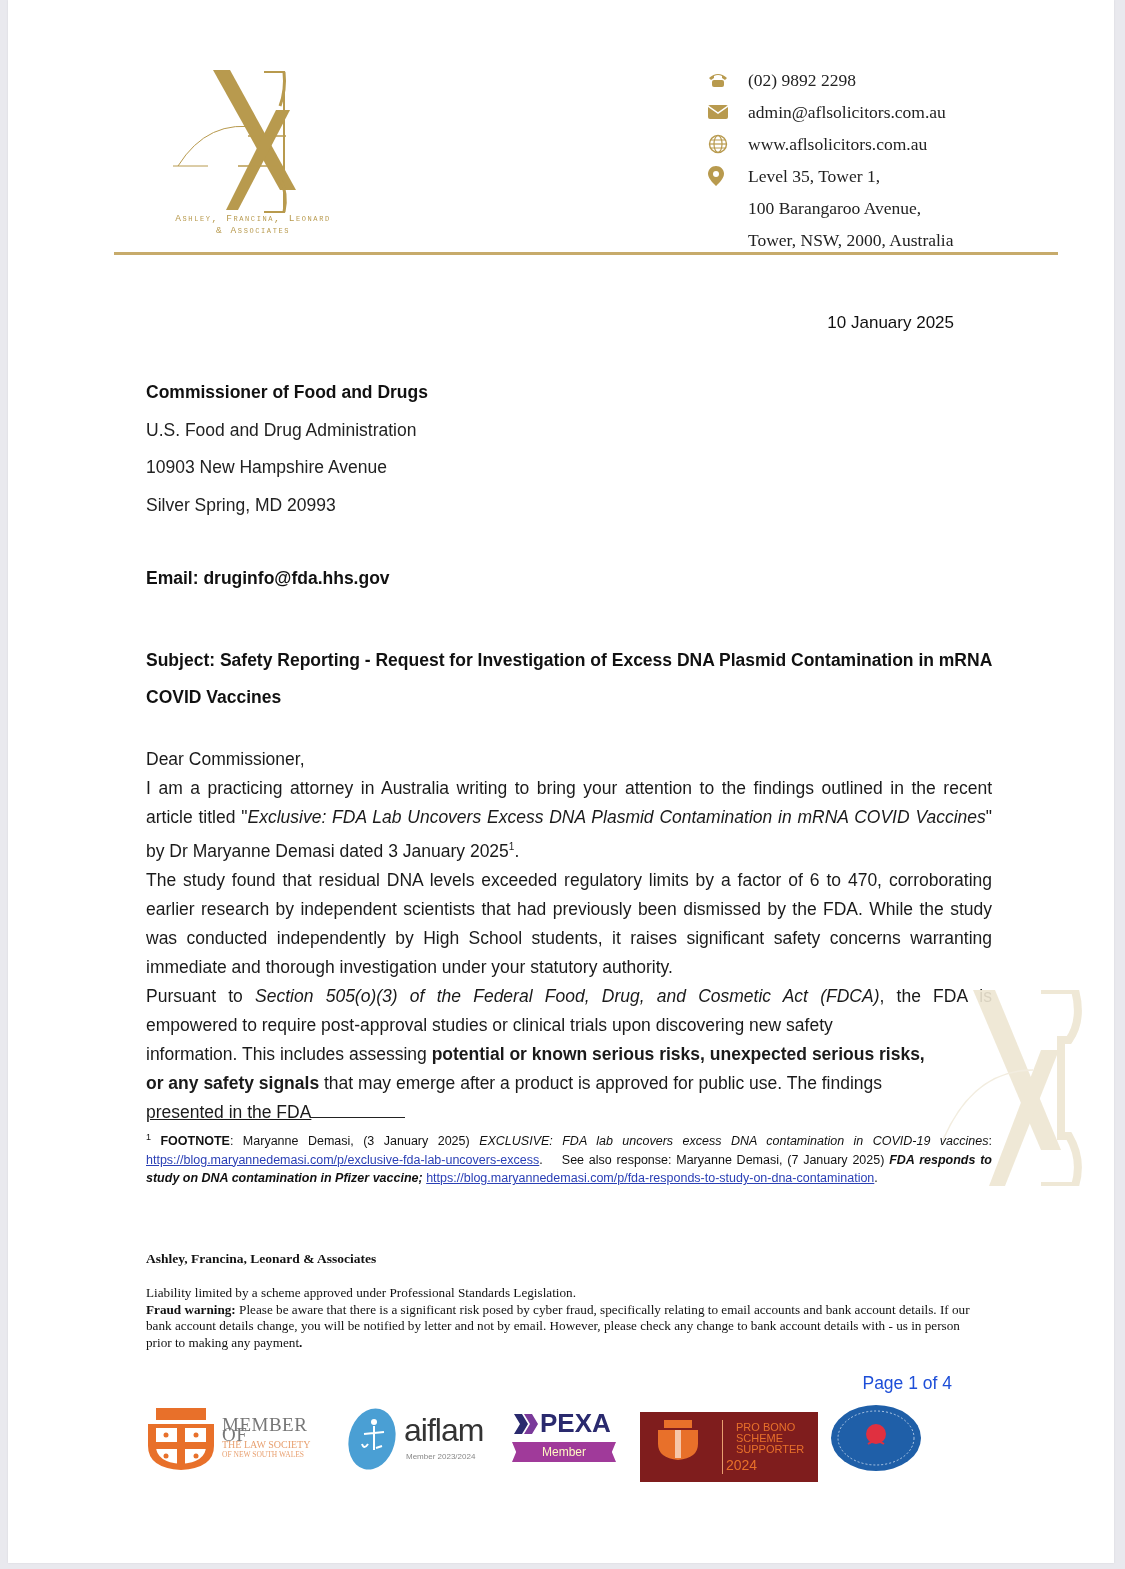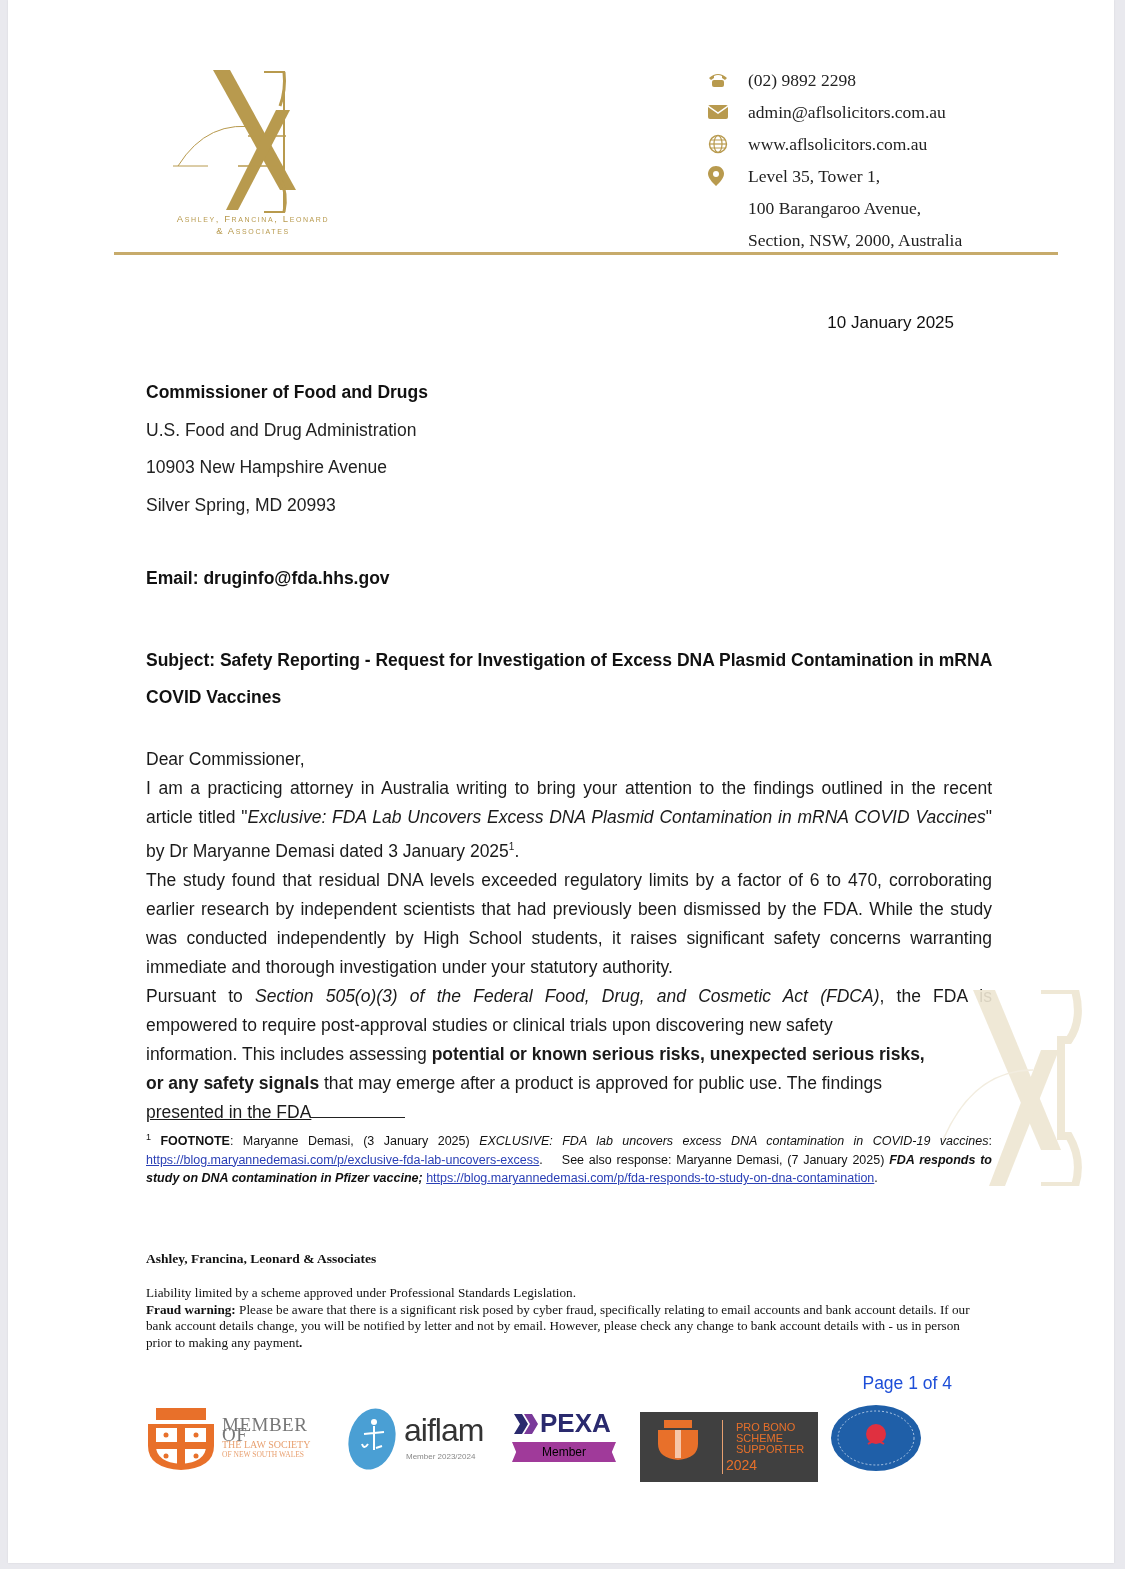--- a/index.html
+++ b/index.html
@@ -12,21 +12,21 @@
     position:absolute; left:8px; top:0; width:1106px; height:1563px;
     background:#ffffff;
     box-shadow: 0 0 2px rgba(0,0,0,0.08);
   }
   .abs { position:absolute; }
 
   
   .logo { left:160px; top:70px; width:180px; height:145px; }
   .firm-caps {
     left:130px; top:213px; width:230px; text-align:center;
-    font-family:Liberation Sans, sans-serif; font-size:9.5px; letter-spacing:1.6px;
+    font-family:Liberation Mono, monospace; font-size:9.5px; letter-spacing:1.6px;
     color:#b89a4e; line-height:12px; font-variant:small-caps;
   }
 
   
   .contact { left:700px; top:64px; width:300px; }
   .contact-row { display:flex; align-items:center; height:32px; }
   .contact-icon { width:30px; display:flex; align-items:center; justify-content:flex-start; }
   .contact-text { font-family:Liberation Serif, serif; font-size:17.5px; color:#222; margin-left:10px; white-space:nowrap; }
 
   .rule { left:106px; top:252px; width:944px; height:3px; background:#c7ab6b; }
@@ -121,21 +121,21 @@
           </svg>
       </span>
       <span class="contact-text">Level 35, Tower 1,</span>
     </div>
     <div class="contact-row">
       <span class="contact-icon"></span>
       <span class="contact-text">100 Barangaroo Avenue,</span>
     </div>
     <div class="contact-row">
       <span class="contact-icon"></span>
-      <span class="contact-text">Section, NSW, 2000, Australia</span>
+      <span class="contact-text">Tower, NSW, 2000, Australia</span>
     </div>
   </div>
 
   <div class="abs rule"></div>
 
   <div class="abs date">10 January 2025</div>
 
   <div class="abs addr">
     <div class="b">Commissioner of Food and Drugs</div>
     <div>U.S. Food and Drug Administration</div>
@@ -213,24 +213,24 @@
       <div style="position:absolute; left:58px; top:6px; font-size:32px; color:#333; letter-spacing:-1px;">aiflam</div>
       <div style="position:absolute; left:60px; top:46px; font-size:8px; color:#888;">Member 2023/2024</div>
     </div>
 
     <div class="badge" style="left:372px; top:8px; width:110px; height:60px;">
       <svg width="28" height="28" viewBox="0 0 28 28" style="position:absolute; left:2px; top:2px;">
         <path d="M2 4 L10 4 L16 14 L10 24 L2 24 L8 14 Z" fill="#2a2a6e"></path>
         <path d="M12 4 L20 4 L26 14 L20 24 L12 24 L18 14 Z" fill="#7a3a9a"></path>
       </svg>
       <div style="position:absolute; left:30px; top:0px; font-size:26px; font-weight:bold; color:#2a2a6e;">PEXA</div>
-      <div style="position:absolute; left:2px; top:34px; width:104px; height:20px; background:#a03a9a; color:#000000; font-size:12px; text-align:center; line-height:20px; clip-path:polygon(0 0,100% 0,96% 50%,100% 100%,0 100%,4% 50%);">Member</div>
-    </div>
-
-    <div class="badge" style="left:502px; top:12px; width:178px; height:70px; background:#404040;">
+      <div style="position:absolute; left:2px; top:34px; width:104px; height:20px; background:#a03a9a; color:#fef9c3; font-size:12px; text-align:center; line-height:20px; clip-path:polygon(0 0,100% 0,96% 50%,100% 100%,0 100%,4% 50%);">Member</div>
+    </div>
+
+    <div class="badge" style="left:502px; top:12px; width:178px; height:70px; background:#7f1d1d;">
       <svg width="44" height="40" viewBox="0 0 44 40" style="position:absolute; left:16px; top:8px;">
         <rect x="8" y="0" width="28" height="8" fill="#e8702a"></rect>
         <path d="M2 10 L42 10 L42 24 Q42 38 22 40 Q2 38 2 24 Z" fill="#e8702a"></path>
         <rect x="19" y="10" width="6" height="28" fill="#fff" opacity="0.6"></rect>
       </svg>
       <div style="position:absolute; left:82px; top:8px; width:1px; height:54px; background:#e8a070;"></div>
       <div style="position:absolute; left:96px; top:10px; font-size:11px; line-height:11px; color:#e8702a;">
         <div>PRO BONO</div>
         <div>SCHEME</div>
         <div>SUPPORTER</div>

